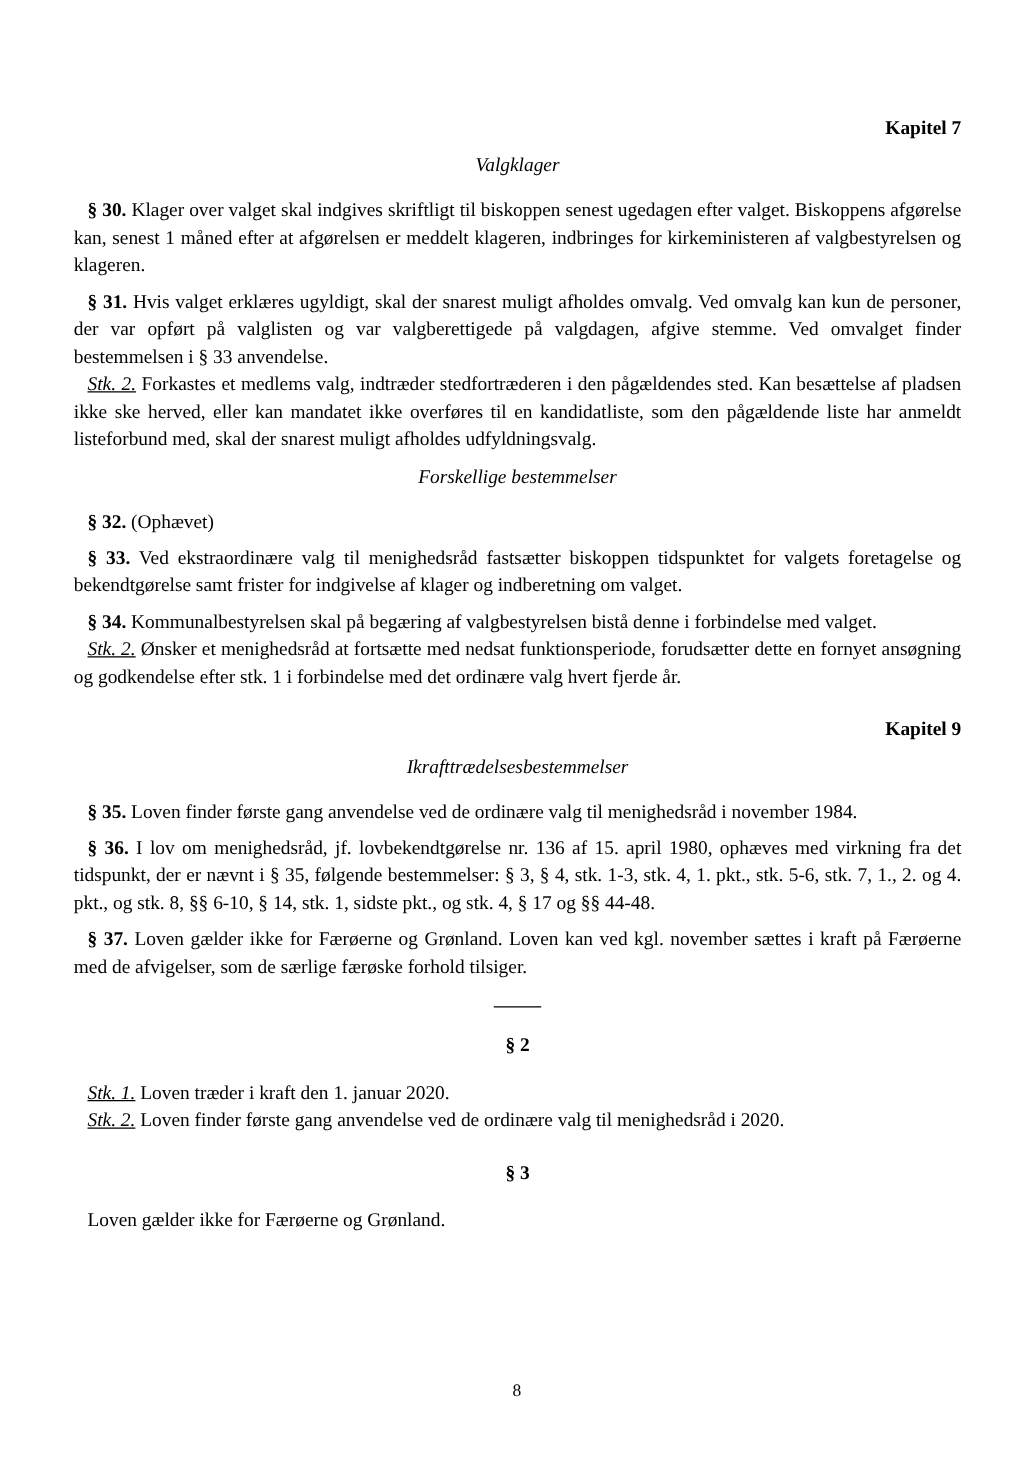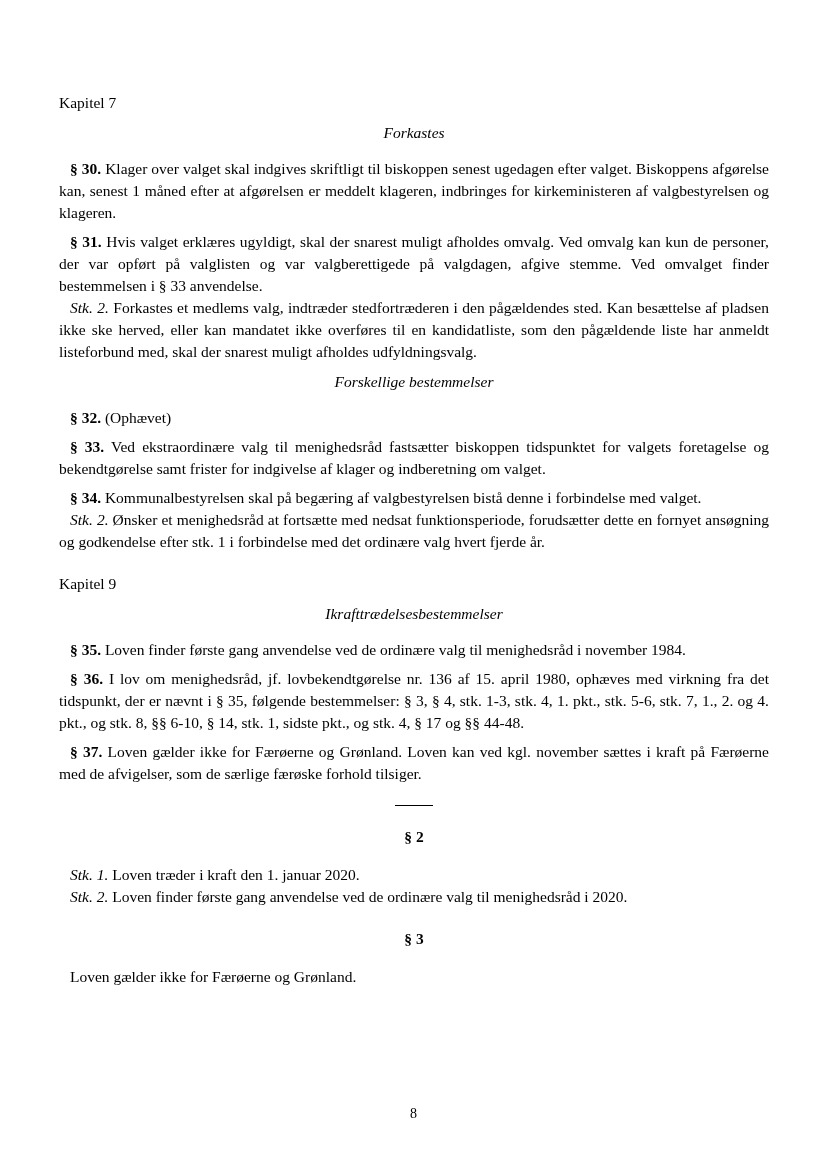--- a/index.html
+++ b/index.html
@@ -14,41 +14,42 @@
     line-height: 22px;
     color: #000000;
   }
   .content {
     position: absolute;
     top: 92px;
     left: 59px;
     right: 58px;
   }
   .chapter-heading {
-    text-align: left;
+    text-align: right;
     margin: 20px 0 0 0;
+    font-weight: bold;
   }
   .chapter-heading.first { margin-top: 0; }
   .chapter-subtitle {
     text-align: center;
     font-style: italic;
     margin: 8px 0 14px 0;
   }
   p.para {
     margin: 7px 0 0 0;
     text-indent: 11px;
     text-align: justify;
   }
   p.stk {
     margin: 0;
     text-indent: 11px;
     text-align: justify;
   }
   .lead-bold { font-weight: bold; }
-  .lead-italic { font-style: italic; }
+  .lead-italic { font-style: italic; text-decoration: underline; }
   .divider {
     width: 38px;
     border: none;
     border-top: 1.5px solid #000;
     margin: 20px auto 14px auto;
   }
   .centered-section-heading {
     text-align: center;
     font-weight: bold;
     margin: 20px 0 16px 0;
@@ -66,21 +67,21 @@
     text-align: center;
     font-size: 14px;
   }
 </style>
 </head>
 <body>
 
 <div class="content">
 
   <div class="chapter-heading first">Kapitel 7</div>
-  <div class="chapter-subtitle">Forkastes</div>
+  <div class="chapter-subtitle">Valgklager</div>
 
   <p class="para"><span class="lead-bold">§ 30.</span><span> Klager over valget skal indgives skriftligt til biskoppen senest ugedagen efter valget. Biskoppens afgørelse kan, senest 1 måned efter at afgørelsen er meddelt klageren, indbringes for kirkeministeren af valgbestyrelsen og klageren.</span></p>
 
   <p class="para"><span class="lead-bold">§ 31.</span><span> Hvis valget erklæres ugyldigt, skal der snarest muligt afholdes omvalg. Ved omvalg kan kun de personer, der var opført på valglisten og var valgberettigede på valgdagen, afgive stemme. Ved omvalget finder bestemmelsen i § 33 anvendelse.</span></p>
 
   <p class="stk"><span class="lead-italic">Stk. 2.</span><span> Forkastes et medlems valg, indtræder stedfortræderen i den pågældendes sted. Kan besættelse af pladsen ikke ske herved, eller kan mandatet ikke overføres til en kandidatliste, som den pågældende liste har anmeldt listeforbund med, skal der snarest muligt afholdes udfyldningsvalg.</span></p>
 
   <div class="chapter-subtitle">Forskellige bestemmelser</div>
 
   <p class="para"><span class="lead-bold">§ 32.</span><span> (Ophævet)</span></p>

